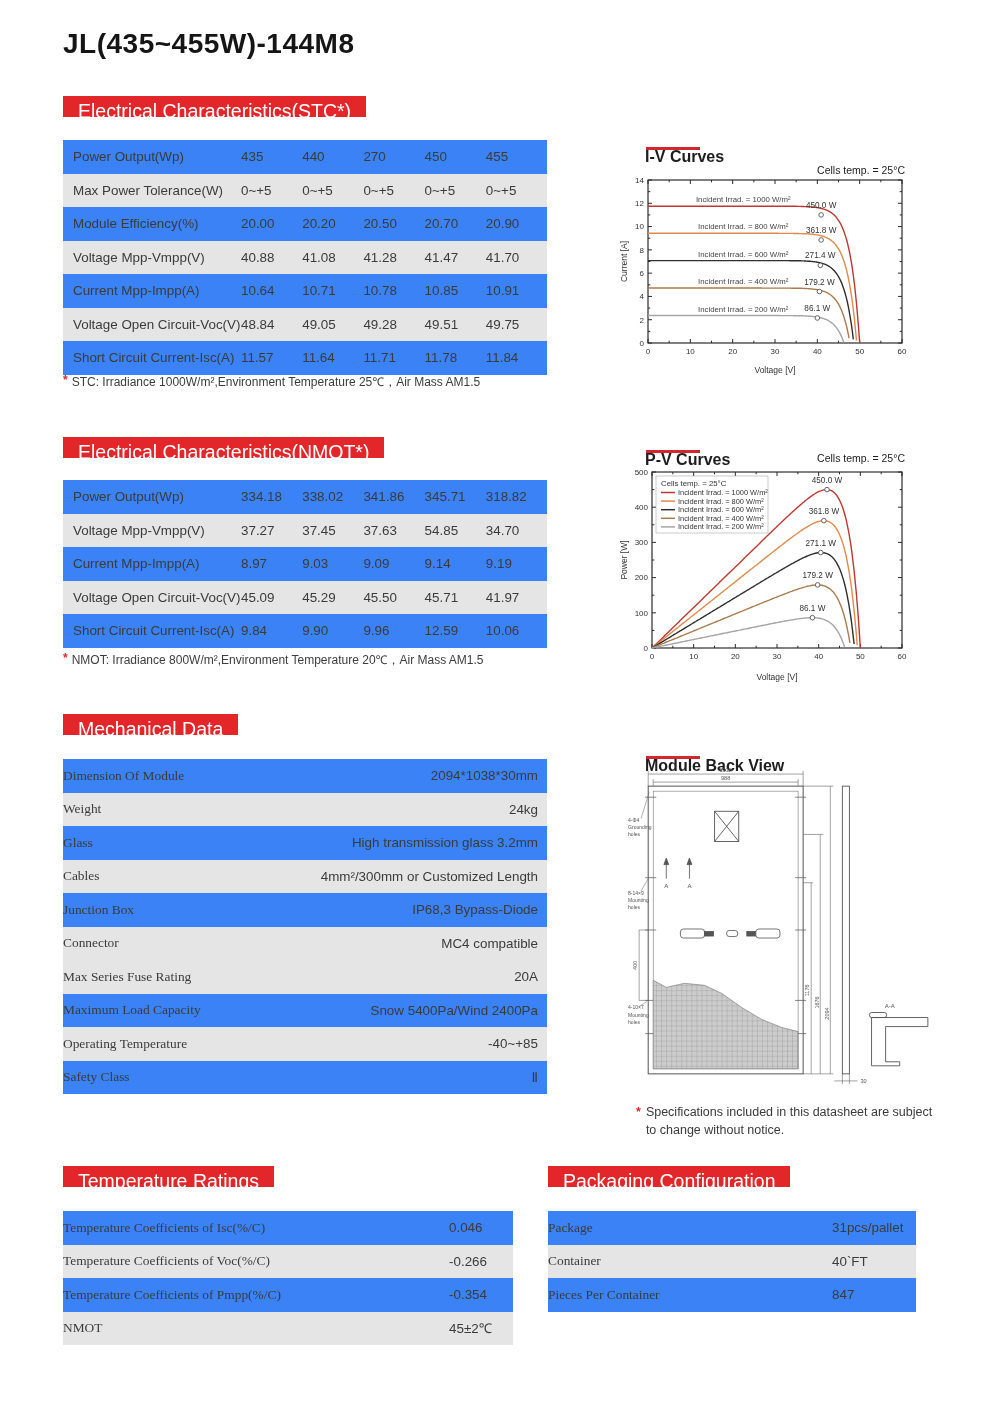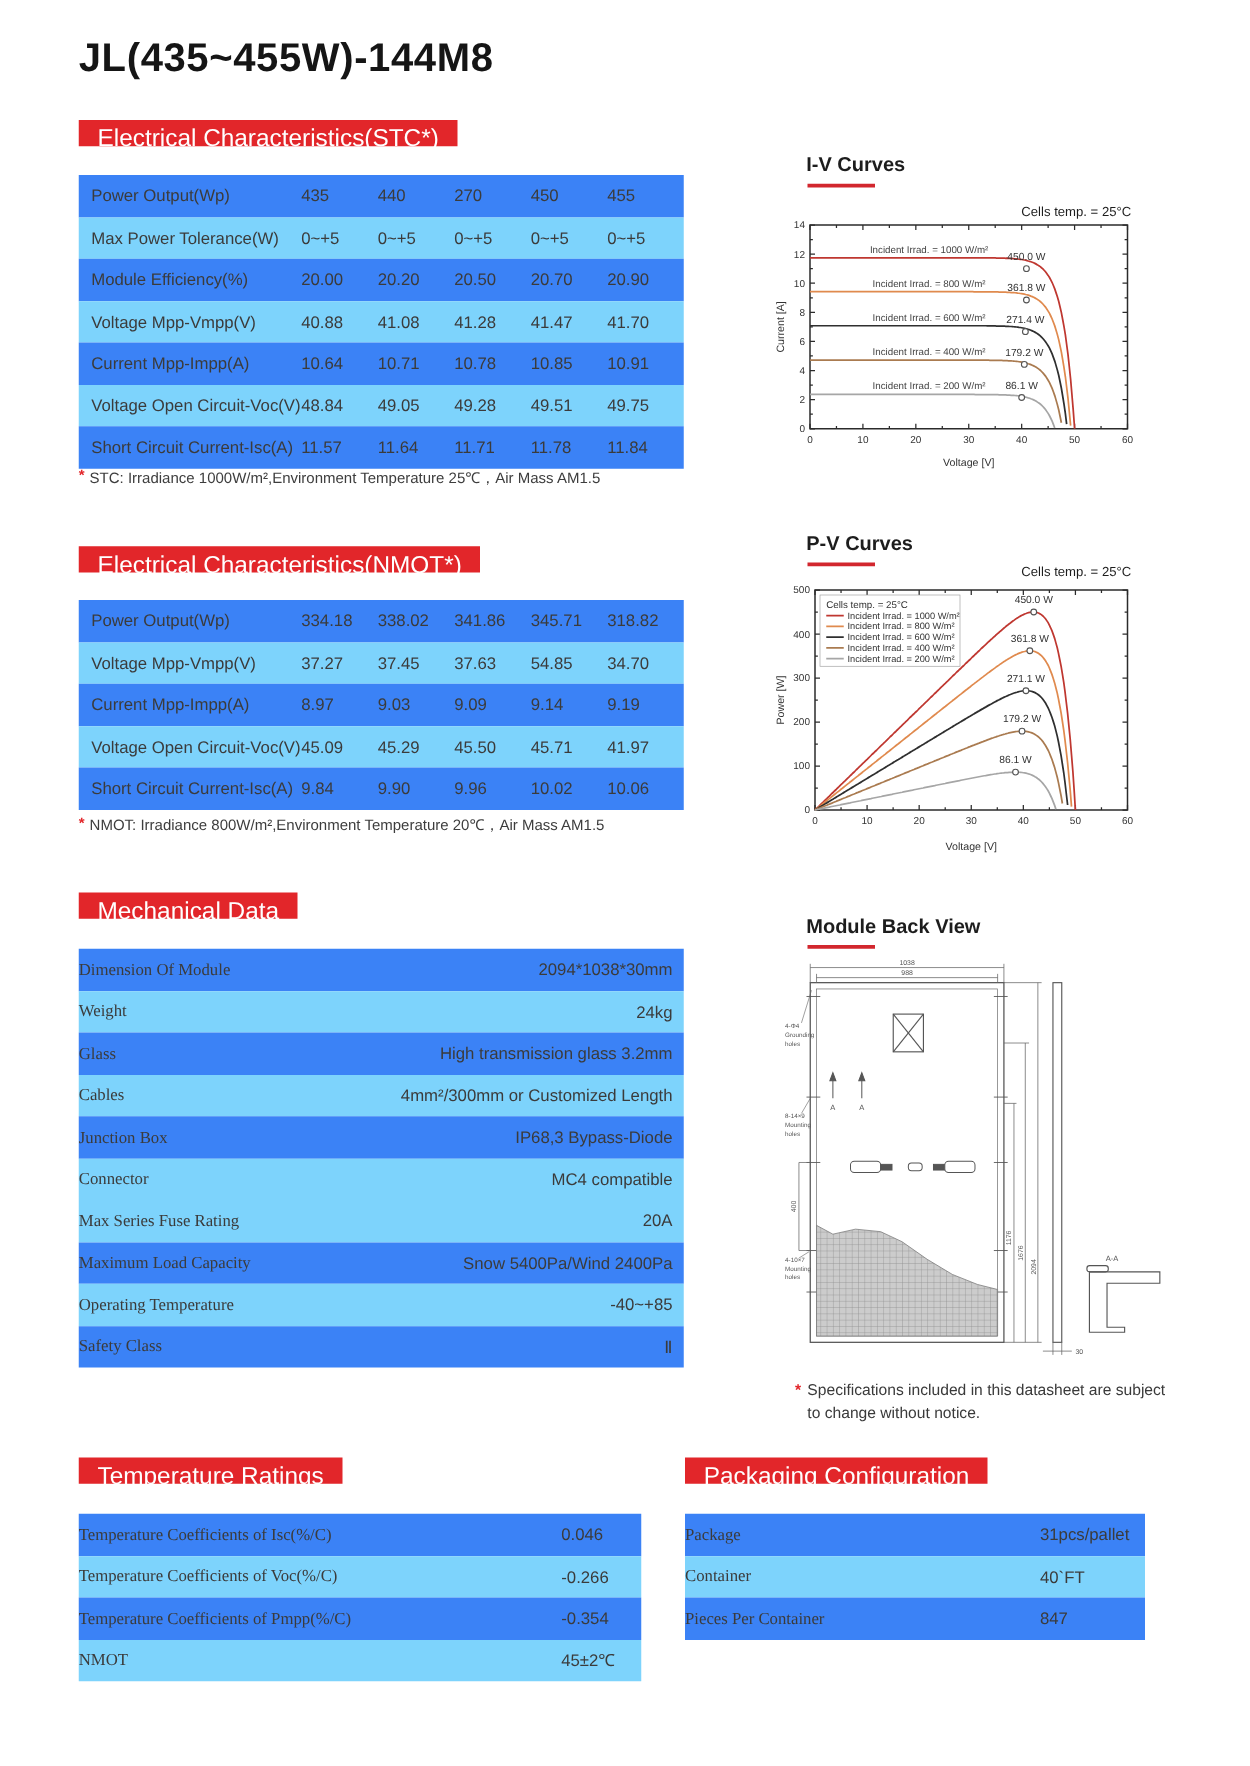--- a/index.html
+++ b/index.html
@@ -1,40 +1,40 @@
 <!DOCTYPE html>
 <html><head>
 <meta charset="utf-8">
 <style>
   html,body{margin:0;padding:0;}
   body{
     width:1000px;height:1413px;position:relative;background:#ffffff;
     font-family:"Liberation Sans",sans-serif;color:#3b3b3b;overflow:hidden;
   }
   .abs{position:absolute;}
-  .page-title{font-size:32px;font-weight:bold;color:#151515;letter-spacing:.5px;}
+  .page-title{font-size:28px;font-weight:bold;color:#151515;letter-spacing:.5px;}
   .banner{
     background:#e2262a;color:#fff;font-size:19.5px;line-height:31px;height:21px;
     padding:0 15px;display:inline-block;white-space:nowrap;
   }
   .tbl{display:block;}
   .row{height:33.5px;display:flex;align-items:center;font-size:13.4px;color:#3b3b3b;white-space:nowrap;}
   .row.gray{background:#3b82f6;}
-  .row.white{background:#7dd3fc;}
+  .row.white{background:#e5e5e5;}
   .grid6{display:grid;grid-template-columns:178px repeat(5,1fr);align-items:center;}
   .cell-label{padding-left:10px;text-align:left;}
   .cell-val{text-align:left;}
   .kv{position:relative;}
   .kv .kv-label{padding-left:0;font-family:Liberation Serif, serif;}
   .kv .kv-value.right{margin-left:auto;padding-right:9px;}
   .kv .kv-value.fx375{position:absolute;left:386px;}
   .kv .kv-value.fx284{position:absolute;left:284px;}
   .footnote{font-size:12px;color:#3d3d3d;display:flex;gap:4px;white-space:nowrap;}
   .star{color:#e2262a;font-weight:bold;}
-  .chart-title{font-size:16px;font-weight:bold;color:#1d1d1d;}
+  .chart-title{font-size:16px;font-weight:bold;color:#1d1d1d;margin-top:24px;}
   .red-underline{width:54px;height:3px;background:#d2272e;}
   .cells-temp{font-size:10.5px;color:#1d1d1d;width:140px;text-align:right;}
   .spec-note{font-size:12.5px;color:#3a3a3a;width:300px;display:flex;gap:5px;line-height:1.4;}
   svg text{font-family:"Liberation Sans",sans-serif;}
 </style>
 </head>
 <body>
 
 <h1 class="abs page-title" style="left:63px;top:28px;margin:0;">JL(435~455W)-144M8</h1>
 
@@ -134,21 +134,21 @@
       <div class="cell-val">45.29</div>
       <div class="cell-val">45.50</div>
       <div class="cell-val">45.71</div>
       <div class="cell-val">41.97</div>
     </div>
     <div class="row grid6 gray">
       <div class="cell-label">Short Circuit Current-Isc(A)</div>
       <div class="cell-val">9.84</div>
       <div class="cell-val">9.90</div>
       <div class="cell-val">9.96</div>
-      <div class="cell-val">10.02</div>
+      <div class="cell-val">12.59</div>
       <div class="cell-val">10.06</div>
     </div>
   </div>
 <div class="abs footnote" style="left:63px;top:651px;">
   <span class="star">*</span>
   <span>NMOT: Irradiance 800W/m²,Environment Temperature 20℃，Air Mass AM1.5</span>
 </div>
 
 <div class="abs banner" style="left:63px;top:714px;">Mechanical Data</div>
 <div class="abs tbl" id="mech-table" style="left:63px;top:759px;width:484px;">

